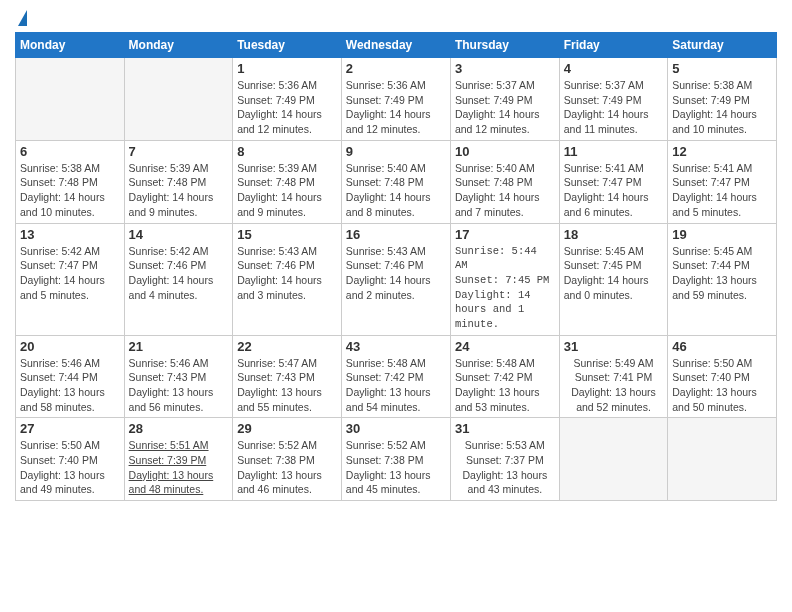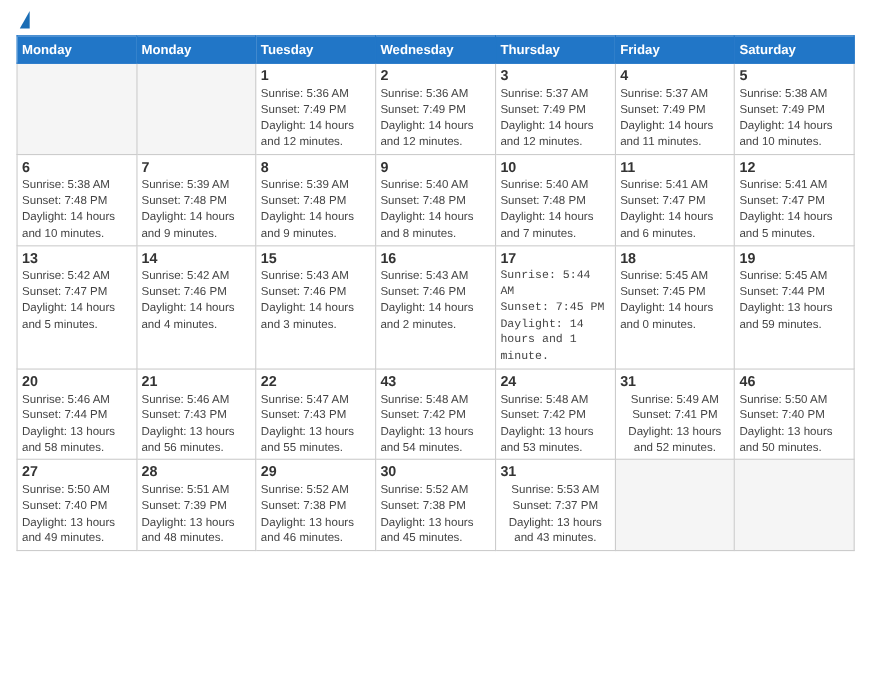--- a/index.html
+++ b/index.html
@@ -274,21 +274,21 @@
       </tr>
       <tr>
         <td>
           <div class="day-number">27</div>
           <div class="day-info" style="white-space: pre-line;">Sunrise: 5:50 AM
 Sunset: 7:40 PM
 Daylight: 13 hours and 49 minutes.</div>
         </td>
         <td>
           <div class="day-number">28</div>
-          <div class="day-info" style="white-space: pre-line;">Sunrise: 5:51 AM
+          <div class="day-info" style="white-space: pre-line; text-decoration: underline;">Sunrise: 5:51 AM
 Sunset: 7:39 PM
 Daylight: 13 hours and 48 minutes.</div>
         </td>
         <td>
           <div class="day-number">29</div>
           <div class="day-info" style="white-space: pre-line;">Sunrise: 5:52 AM
 Sunset: 7:38 PM
 Daylight: 13 hours and 46 minutes.</div>
         </td>
         <td>

